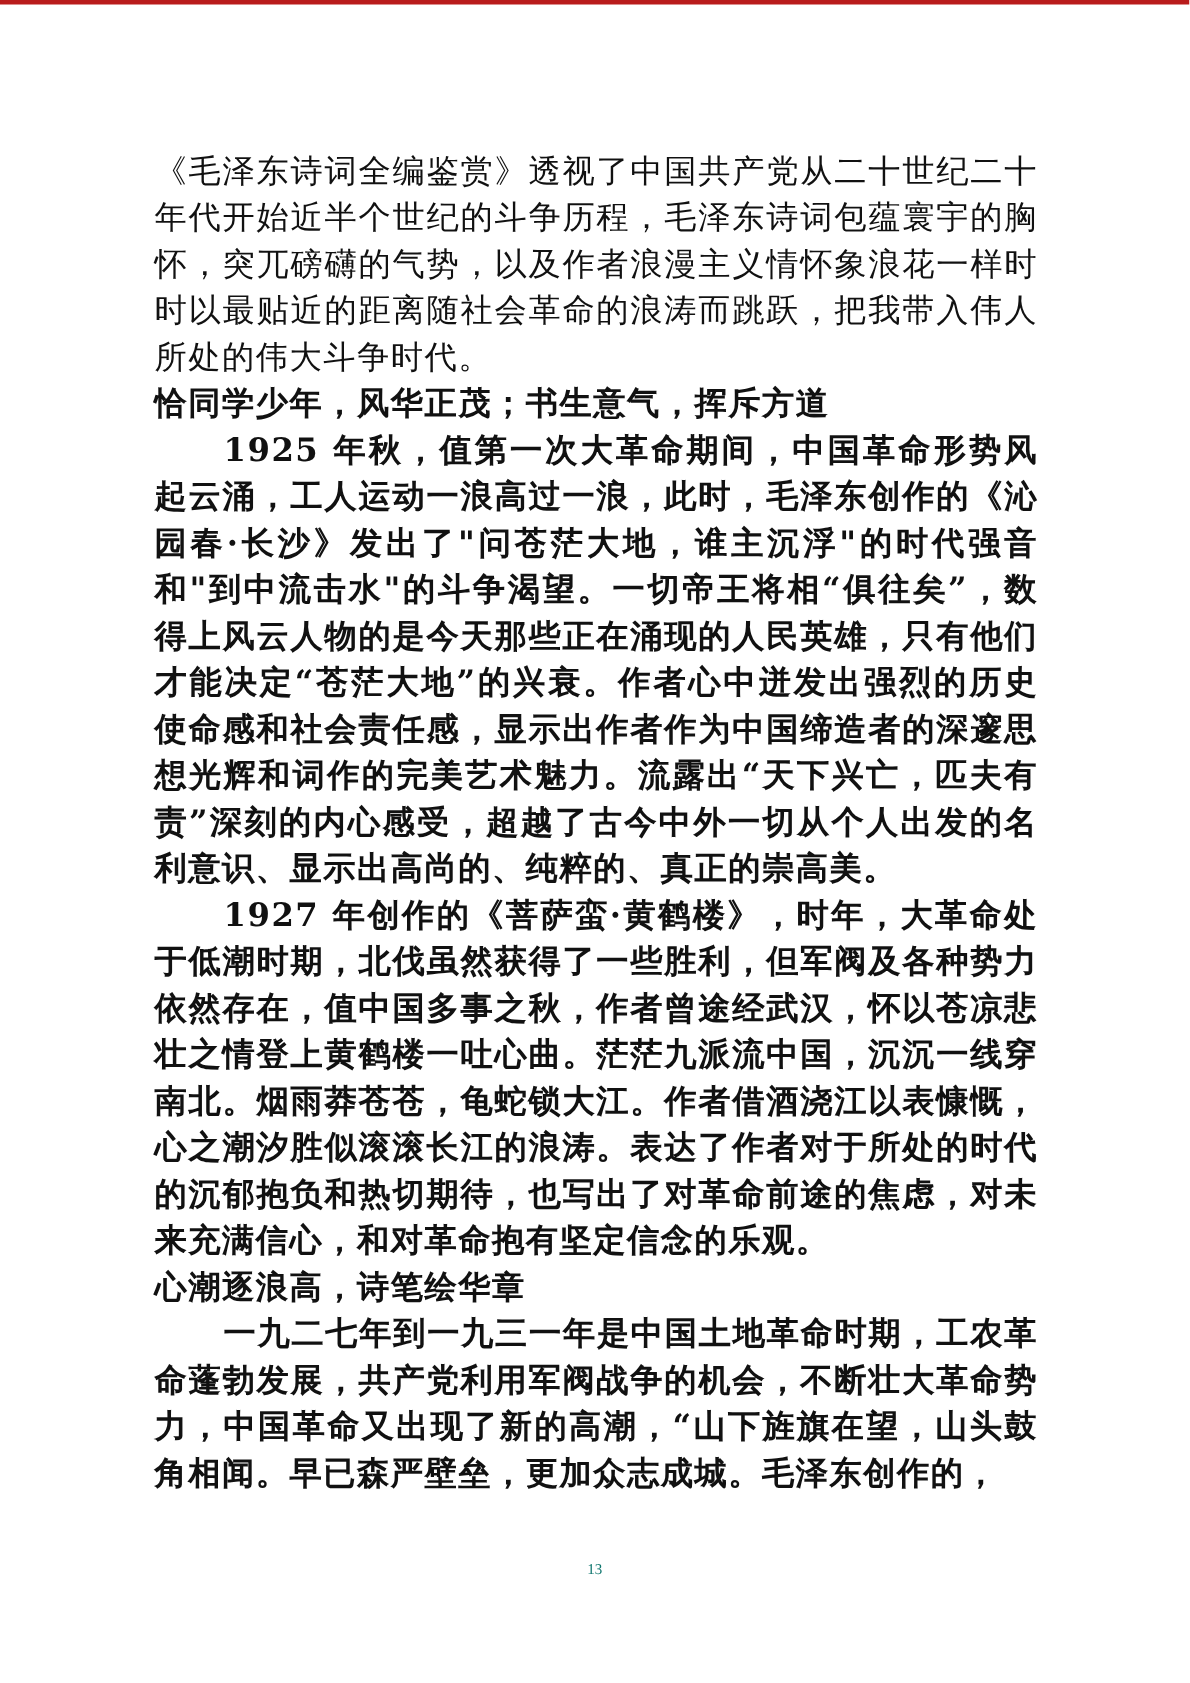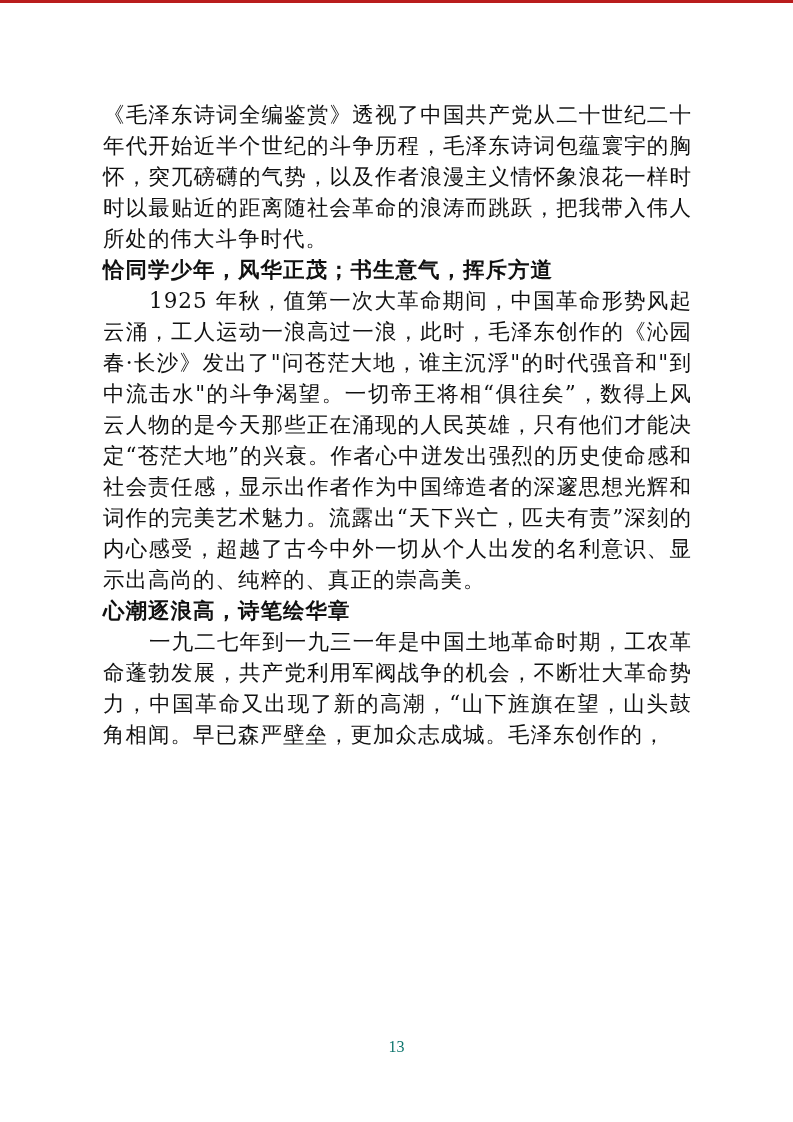--- a/index.html
+++ b/index.html
@@ -27,46 +27,48 @@
     letter-spacing: 1px;
     text-align: justify;
     text-justify: inter-ideograph;
   }
   .para {
     margin: 0;
     text-align: justify;
   }
   .para.indent {
     text-indent: 46px;
+    font-weight: bold;
   }
   .heading {
     margin: 0;
     font-size: 21.5px;
     line-height: 31px;
     font-weight: bold;
     text-align: left;
     text-indent: 0;
   }
   .page-number {
     position: absolute;
     top: 1034px;
     left: 0;
     width: 100%;
     text-align: center;
-    font-size: 16px;
+    font-size: 10px;
     line-height: 20px;
     color: #0f766e;
     font-family: "Liberation Serif", "DejaVu Serif", serif;
   }
 </style>
 </head>
 <body>
 
 <div class="page">
   <div class="content" id="doc-content">
       <p class="para">《毛泽东诗词全编鉴赏》透视了中国共产党从二十世纪二十年代开始近半个世纪的斗争历程，毛泽东诗词包蕴寰宇的胸怀，突兀磅礴的气势，以及作者浪漫主义情怀象浪花一样时时以最贴近的距离随社会革命的浪涛而跳跃，把我带入伟人所处的伟大斗争时代。</p>
       <h2 class="heading">恰同学少年，风华正茂；书生意气，挥斥方道</h2>
       <p class="para indent">1925 年秋，值第一次大革命期间，中国革命形势风起云涌，工人运动一浪高过一浪，此时，毛泽东创作的《沁园春·长沙》发出了"问苍茫大地，谁主沉浮"的时代强音和"到中流击水"的斗争渴望。一切帝王将相“俱往矣”，数得上风云人物的是今天那些正在涌现的人民英雄，只有他们才能决定“苍茫大地”的兴衰。作者心中迸发出强烈的历史使命感和社会责任感，显示出作者作为中国缔造者的深邃思想光辉和词作的完美艺术魅力。流露出“天下兴亡，匹夫有责”深刻的内心感受，超越了古今中外一切从个人出发的名利意识、显示出高尚的、纯粹的、真正的崇高美。</p>
+      <p class="para indent">1927 年创作的《菩萨蛮·黄鹤楼》，时年，大革命处于低潮时期，北伐虽然获得了一些胜利，但军阀及各种势力依然存在，值中国多事之秋，作者曾途经武汉，怀以苍凉悲壮之情登上黄鹤楼一吐心曲。茫茫九派流中国，沉沉一线穿南北。烟雨莽苍苍，龟蛇锁大江。作者借酒浇江以表慷慨， 心之潮汐胜似滚滚长江的浪涛。表达了作者对于所处的时代的沉郁抱负和热切期待，也写出了对革命前途的焦虑，对未来充满信心，和对革命抱有坚定信念的乐观。</p>
       <h2 class="heading">心潮逐浪高，诗笔绘华章</h2>
       <p class="para indent">一九二七年到一九三一年是中国土地革命时期，工农革命蓬勃发展，共产党利用军阀战争的机会，不断壮大革命势力，中国革命又出现了新的高潮，“山下旌旗在望，山头鼓角相闻。早已森严壁垒，更加众志成城。毛泽东创作的，</p>
     </div>
   <div class="page-number">13</div>
 </div>
 
 </body></html>

